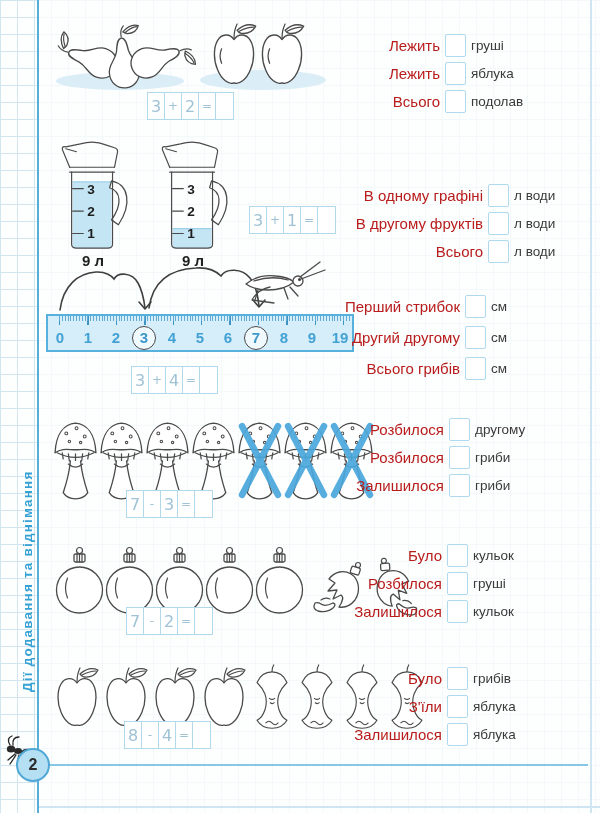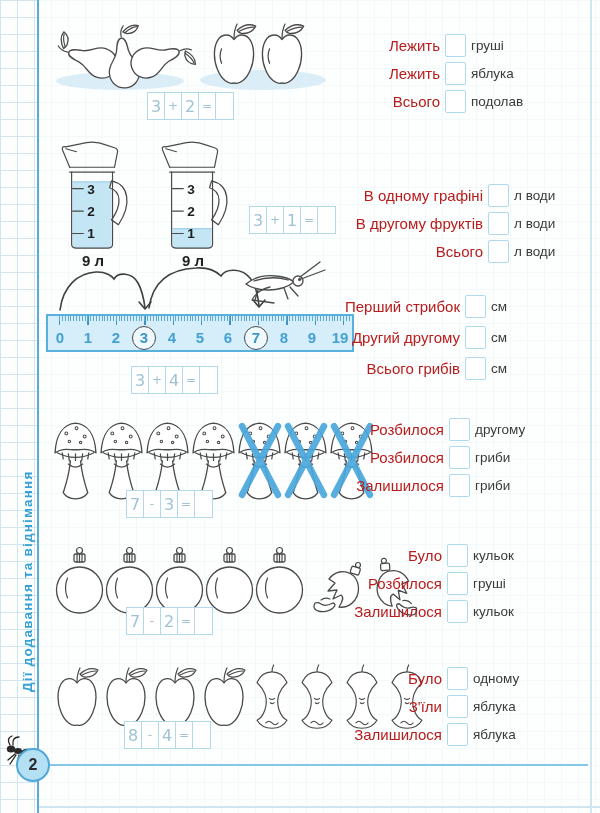--- a/index.html
+++ b/index.html
@@ -581,21 +581,21 @@
         <span class="eq-cell">8</span>
         <span class="eq-cell">-</span>
         <span class="eq-cell">4</span>
         <span class="eq-cell">=</span>
         <span class="eq-cell"></span>
       </div>
     <div class="ans" id="ans6">
       <div class="ans-row">
         <span class="ans-label">Було</span>
         <span class="ans-box"></span>
-        <span class="ans-unit">одному</span>
+        <span class="ans-unit">грибів</span>
       </div>
       <div class="ans-row">
         <span class="ans-label">З'їли</span>
         <span class="ans-box"></span>
         <span class="ans-unit">яблука</span>
       </div>
       <div class="ans-row">
         <span class="ans-label">Залишилося</span>
         <span class="ans-box"></span>
         <span class="ans-unit">яблука</span>

